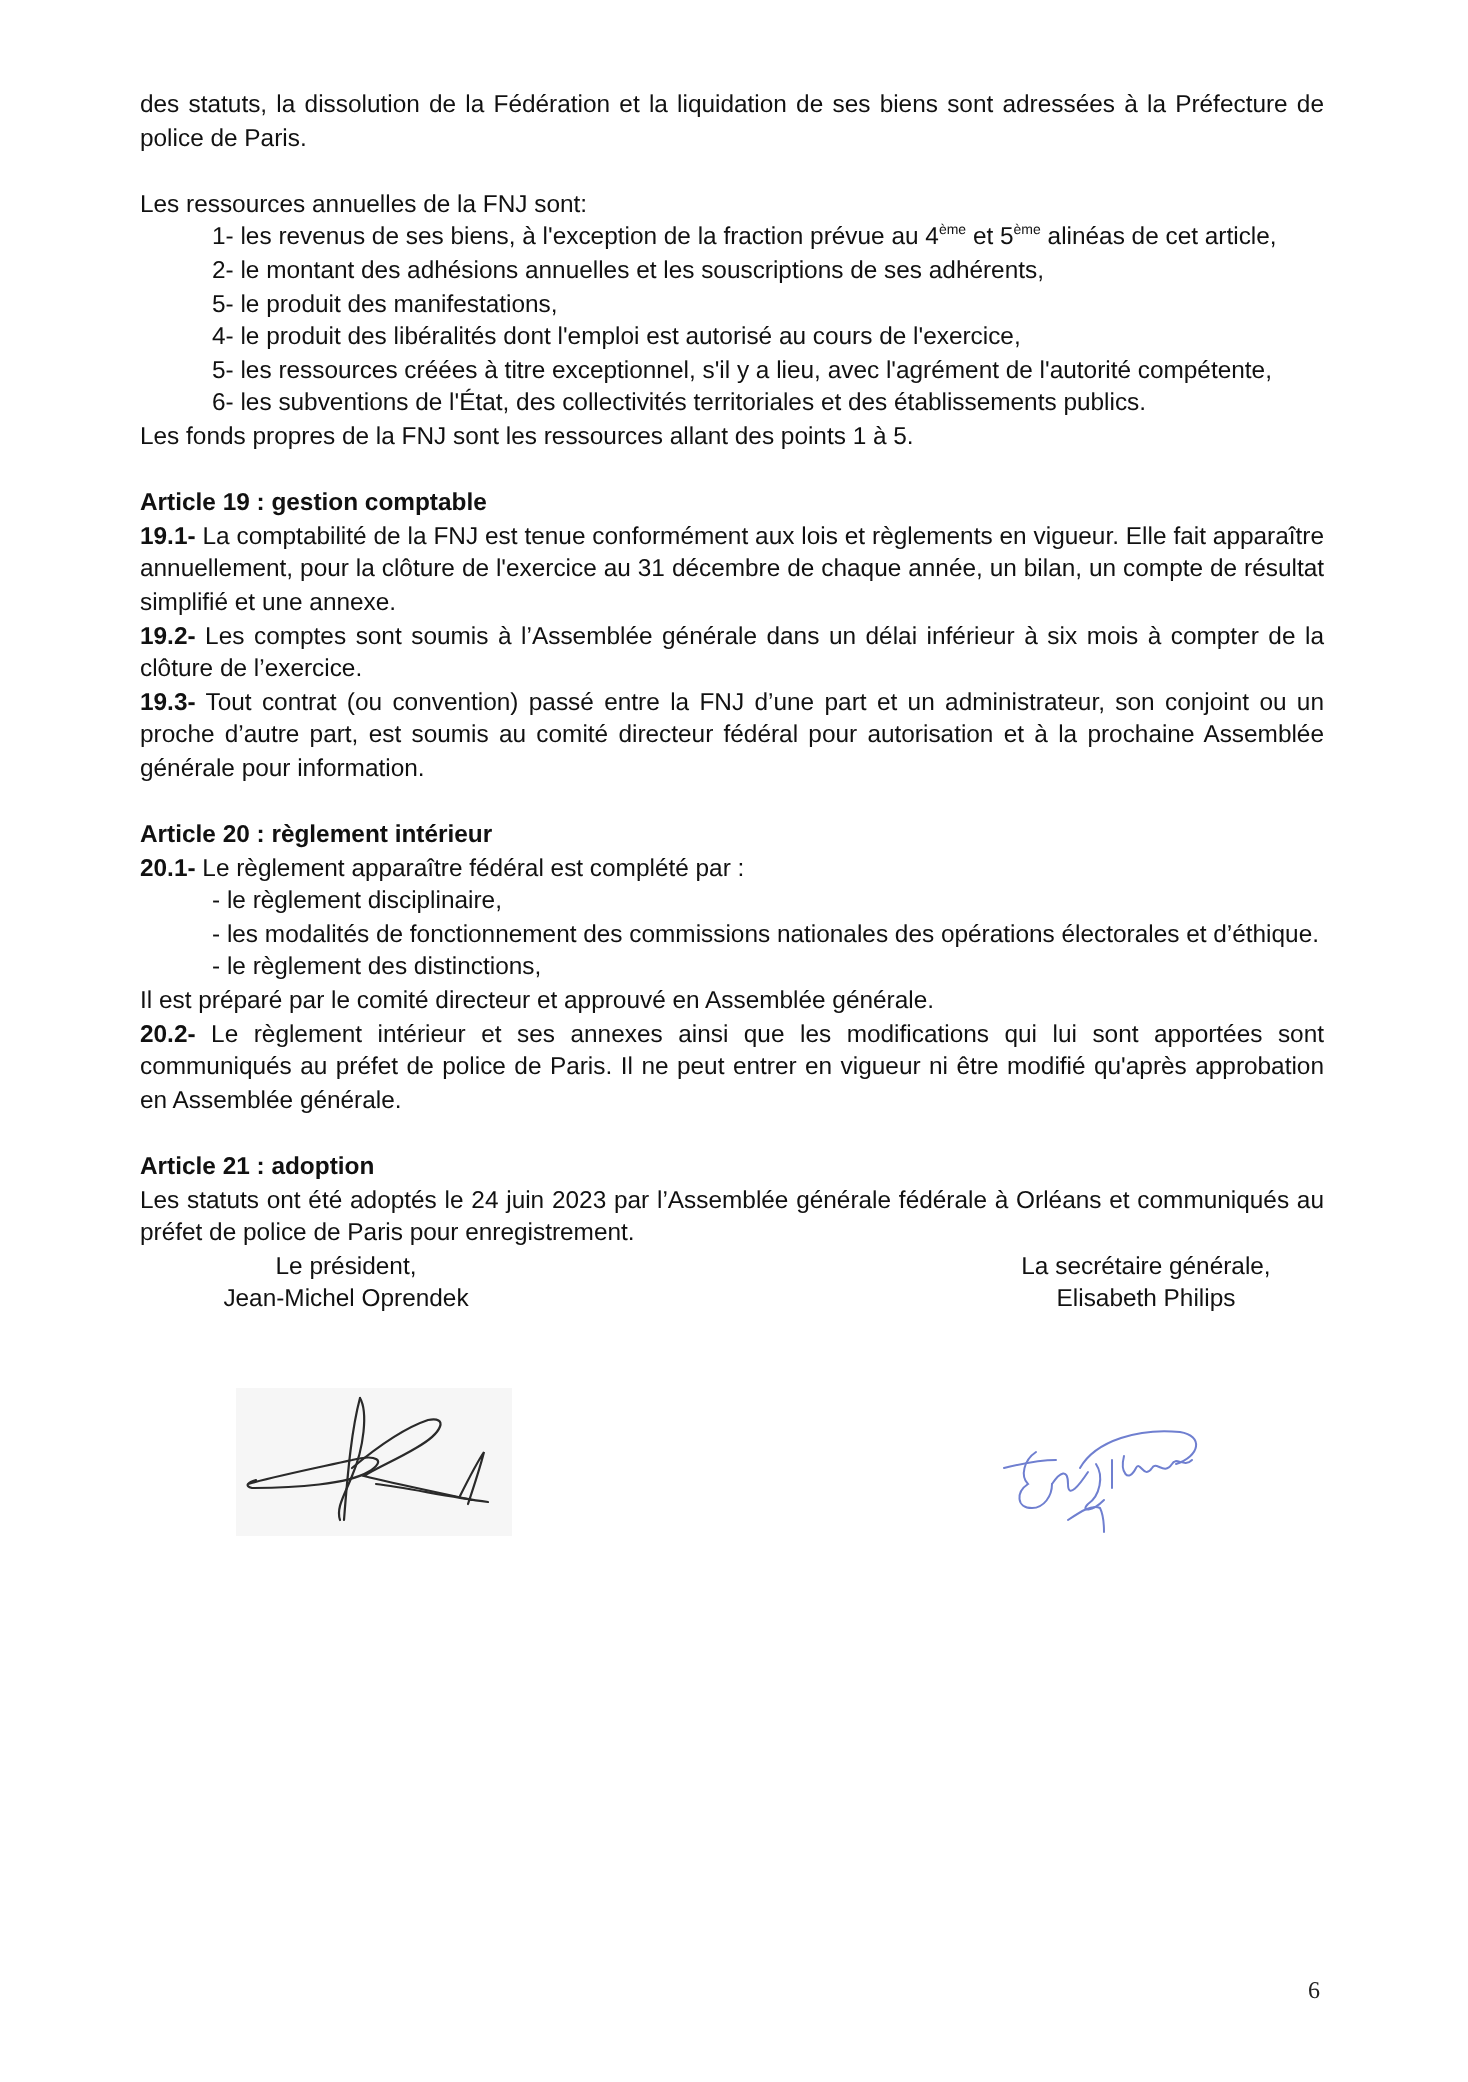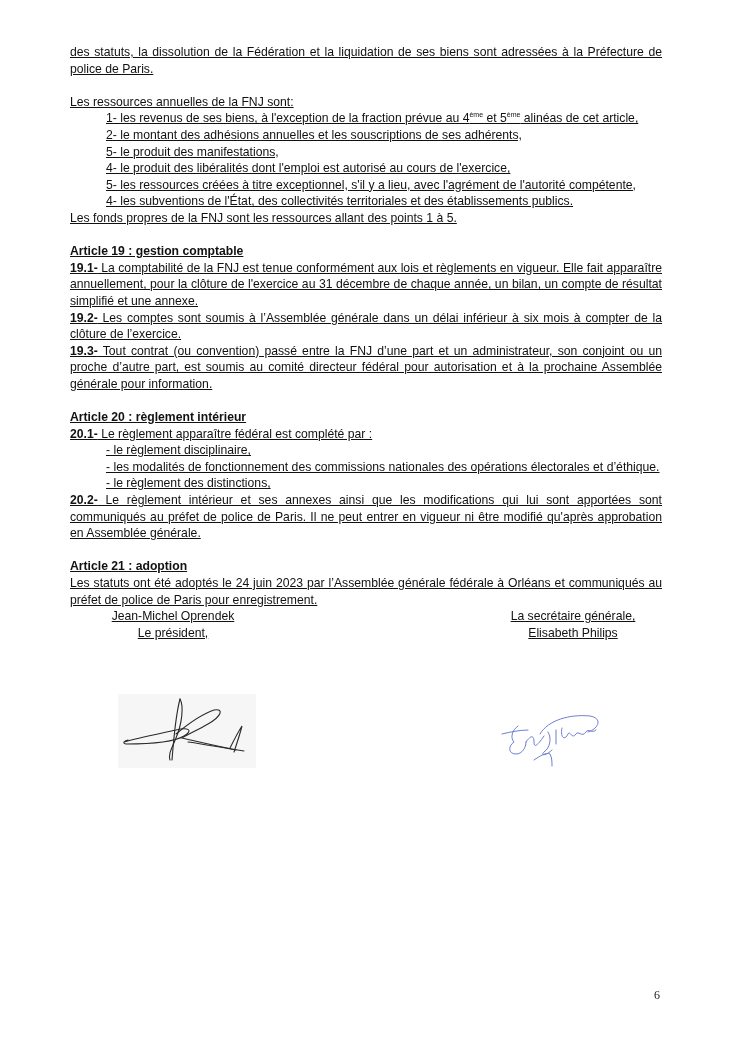--- a/index.html
+++ b/index.html
@@ -2,21 +2,21 @@
 <html><head>
   <meta charset="utf-8">
   <style>
     html, body { margin: 0; padding: 0; background: #ffffff; }
     body { width: 734px; height: 1041px; position: relative; overflow: hidden; }
     .page {
       position: absolute; left: 70px; top: 44px; width: 592px;
       font-family: "Liberation Sans", sans-serif;
       font-size: 12.2px; line-height: 16.6px; color: #111111;
     }
-    p { margin: 0; text-decoration: underline; }
+    p { margin: 0; }
     .just { text-align: justify; }
     .blank { height: 16.6px; }
     .heading { font-weight: bold; }
     .b { font-weight: bold; }
     .indent { padding-left: 36px; }
     .indent-dash { padding-left: 36px; }
     sup { font-size: 7px; line-height: 0; vertical-align: 5px; }
     .sig-block { position: relative; height: 40px; }
     .sig-left { position: absolute; left: 0; width: 206px; text-align: center; }
     .sig-right { position: absolute; left: 418px; width: 170px; text-align: center; }
@@ -34,52 +34,53 @@
   <p class="just">des statuts, la dissolution de la Fédération et la liquidation de ses biens sont adressées à la Préfecture de police de Paris.</p>
   <div class="blank"></div>
 
   <section>
     <p>Les ressources annuelles de la FNJ sont:</p>
     <p class="indent"><span>1- les revenus de ses biens, à l'exception de la fraction prévue au  4</span><sup>ème</sup><span> et 5</span><sup>ème</sup><span> alinéas de cet article,</span></p>
     <p class="indent">2- le montant des adhésions annuelles et les souscriptions de ses adhérents,</p>
     <p class="indent">5- le produit des manifestations,</p>
     <p class="indent">4- le produit des libéralités dont l'emploi est autorisé au cours de l'exercice,</p>
     <p class="indent">5- les ressources créées à titre exceptionnel, s'il y a lieu, avec l'agrément de l'autorité compétente,</p>
-    <p class="indent">4- les subventions de l'État, des collectivités territoriales et des établissements publics.</p>
+    <p class="indent">6- les subventions de l'État, des collectivités territoriales et des établissements publics.</p>
     <p>Les fonds propres de la FNJ sont les ressources allant des points 1 à 5.</p>
   </section>
   <div class="blank"></div>
 
   <section>
     <p class="heading">Article 19 : gestion comptable</p>
     <p class="just"><span class="b">19.1-</span><span> La comptabilité de la FNJ est tenue conformément aux lois et règlements en vigueur. Elle fait apparaître annuellement, pour la clôture de l'exercice au 31 décembre de chaque année, un bilan, un compte de résultat simplifié et une annexe.</span></p>
     <p class="just"><span class="b">19.2-</span><span> Les comptes sont soumis à l’Assemblée générale dans un délai inférieur à six mois à compter de la clôture de l’exercice.</span></p>
     <p class="just"><span class="b">19.3-</span><span> Tout contrat (ou convention) passé entre la FNJ d’une part et un administrateur, son conjoint ou un proche d’autre part, est soumis au comité directeur fédéral pour autorisation et à la prochaine Assemblée générale pour information.</span></p>
   </section>
   <div class="blank"></div>
 
   <section>
     <p class="heading">Article 20 : règlement intérieur</p>
     <p><span class="b">20.1-</span><span> Le règlement apparaître fédéral est complété par :</span></p>
     <p class="indent-dash">- le règlement disciplinaire,</p>
     <p class="indent-dash just">- les modalités de fonctionnement des commissions nationales des opérations électorales et d’éthique.</p>
     <p class="indent-dash">- le règlement des distinctions,</p>
+    <p>Il est préparé par le comité directeur et approuvé en Assemblée générale.</p>
     <p class="just"><span class="b">20.2-</span><span> Le règlement intérieur et ses annexes ainsi que les modifications qui lui sont apportées sont communiqués au préfet de police de Paris. Il ne peut entrer en vigueur ni être modifié qu'après approbation en Assemblée générale.</span></p>
   </section>
   <div class="blank"></div>
 
   <section>
     <p class="heading">Article 21 : adoption</p>
     <p class="just">Les statuts ont été adoptés le 24 juin 2023 par l’Assemblée générale fédérale à Orléans et communiqués au préfet de police de Paris pour enregistrement.</p>
   </section>
 
   <div class="sig-block">
     <div class="sig-left">
+      <p>Le président,</p>
       <p>Jean-Michel Oprendek</p>
-      <p>Le président,</p>
     </div>
     <div class="sig-right">
       <p>La secrétaire générale,</p>
       <p>Elisabeth Philips</p>
     </div>
   </div>
 </div>
 
 <div class="sig-img-left">
   <svg width="138" height="74" viewBox="0 0 138 74">

